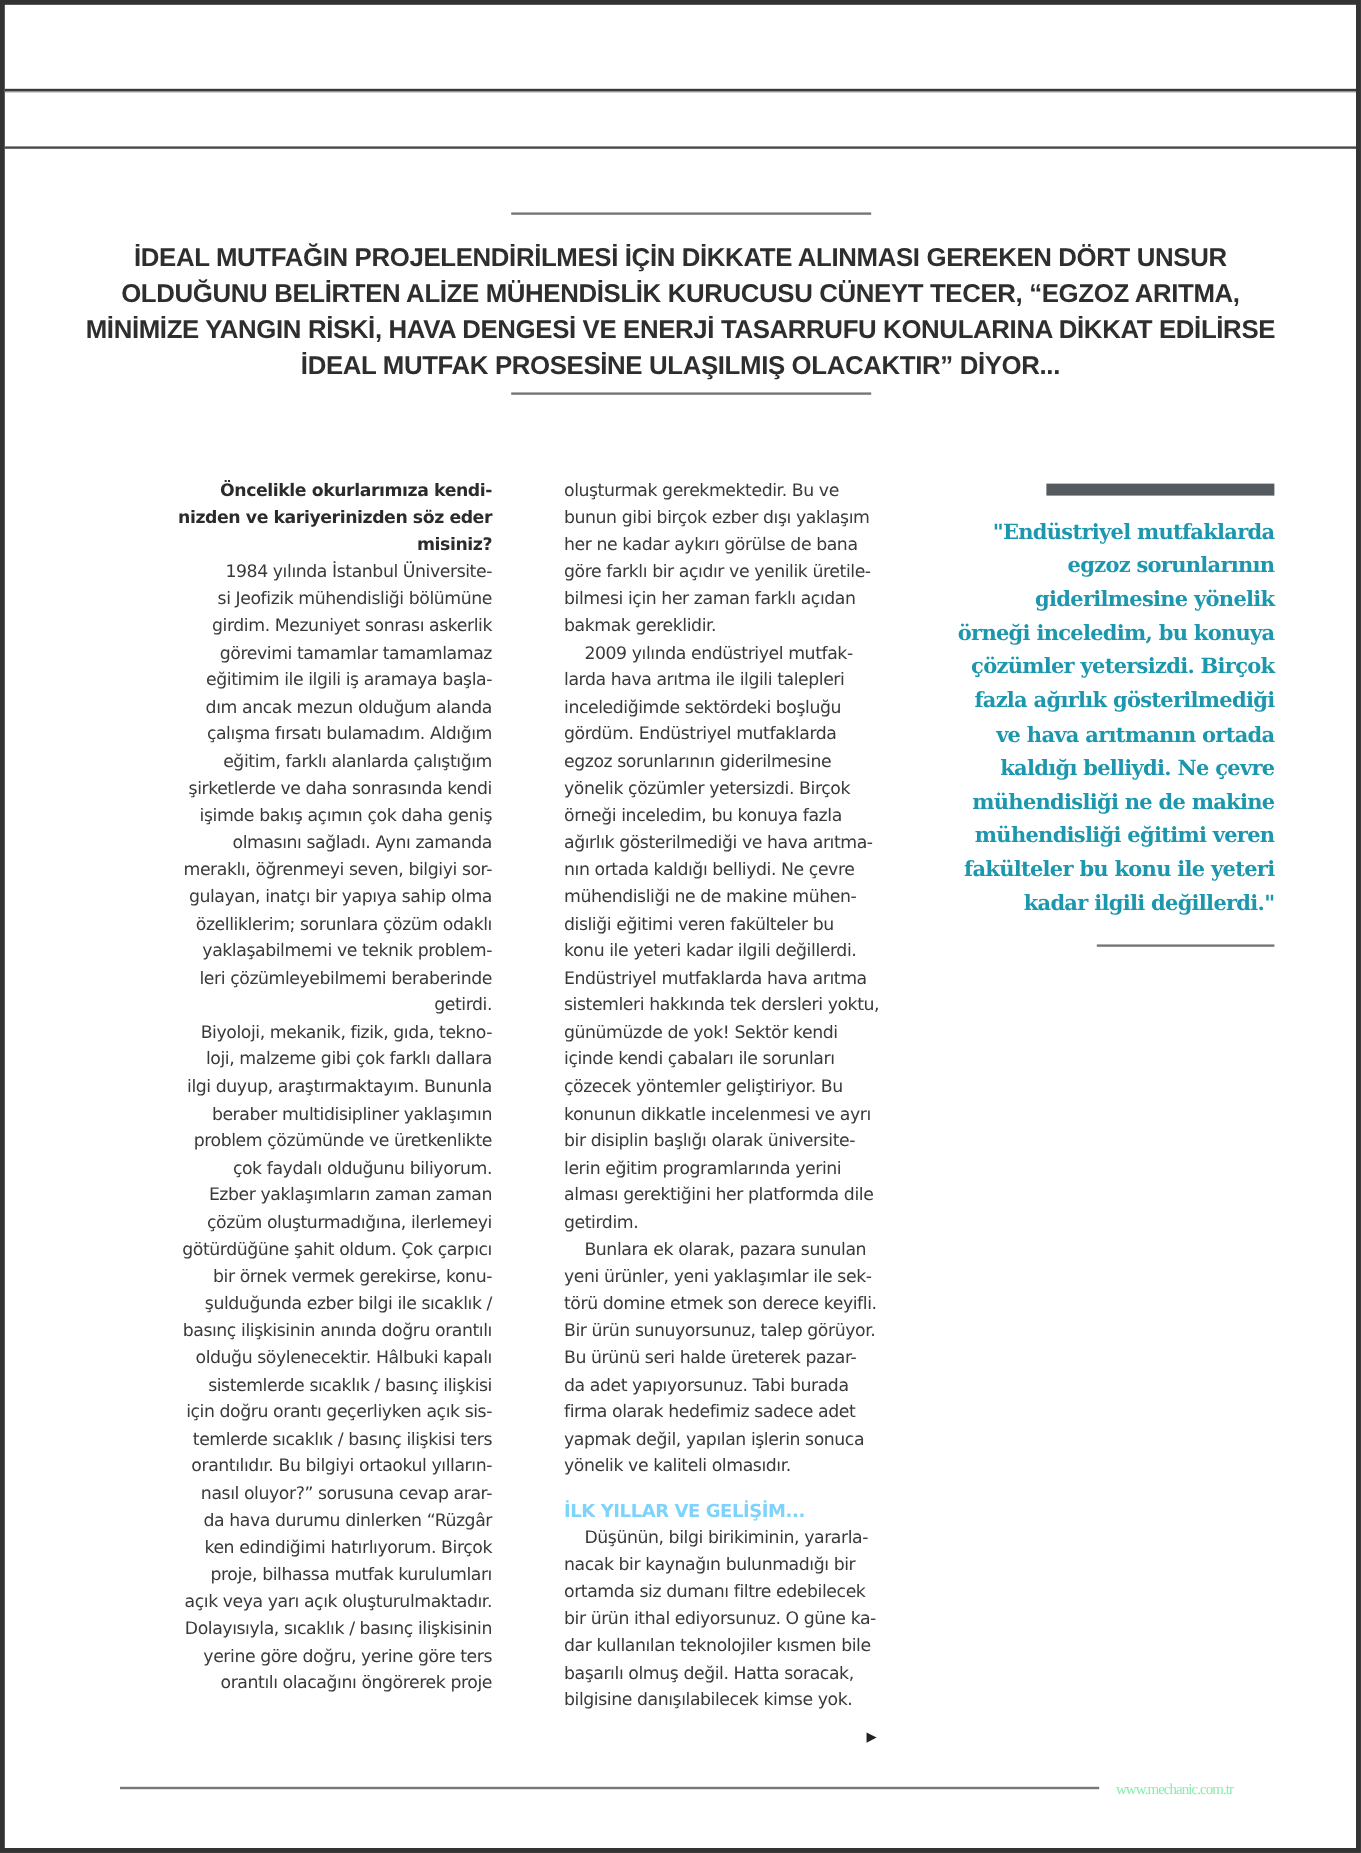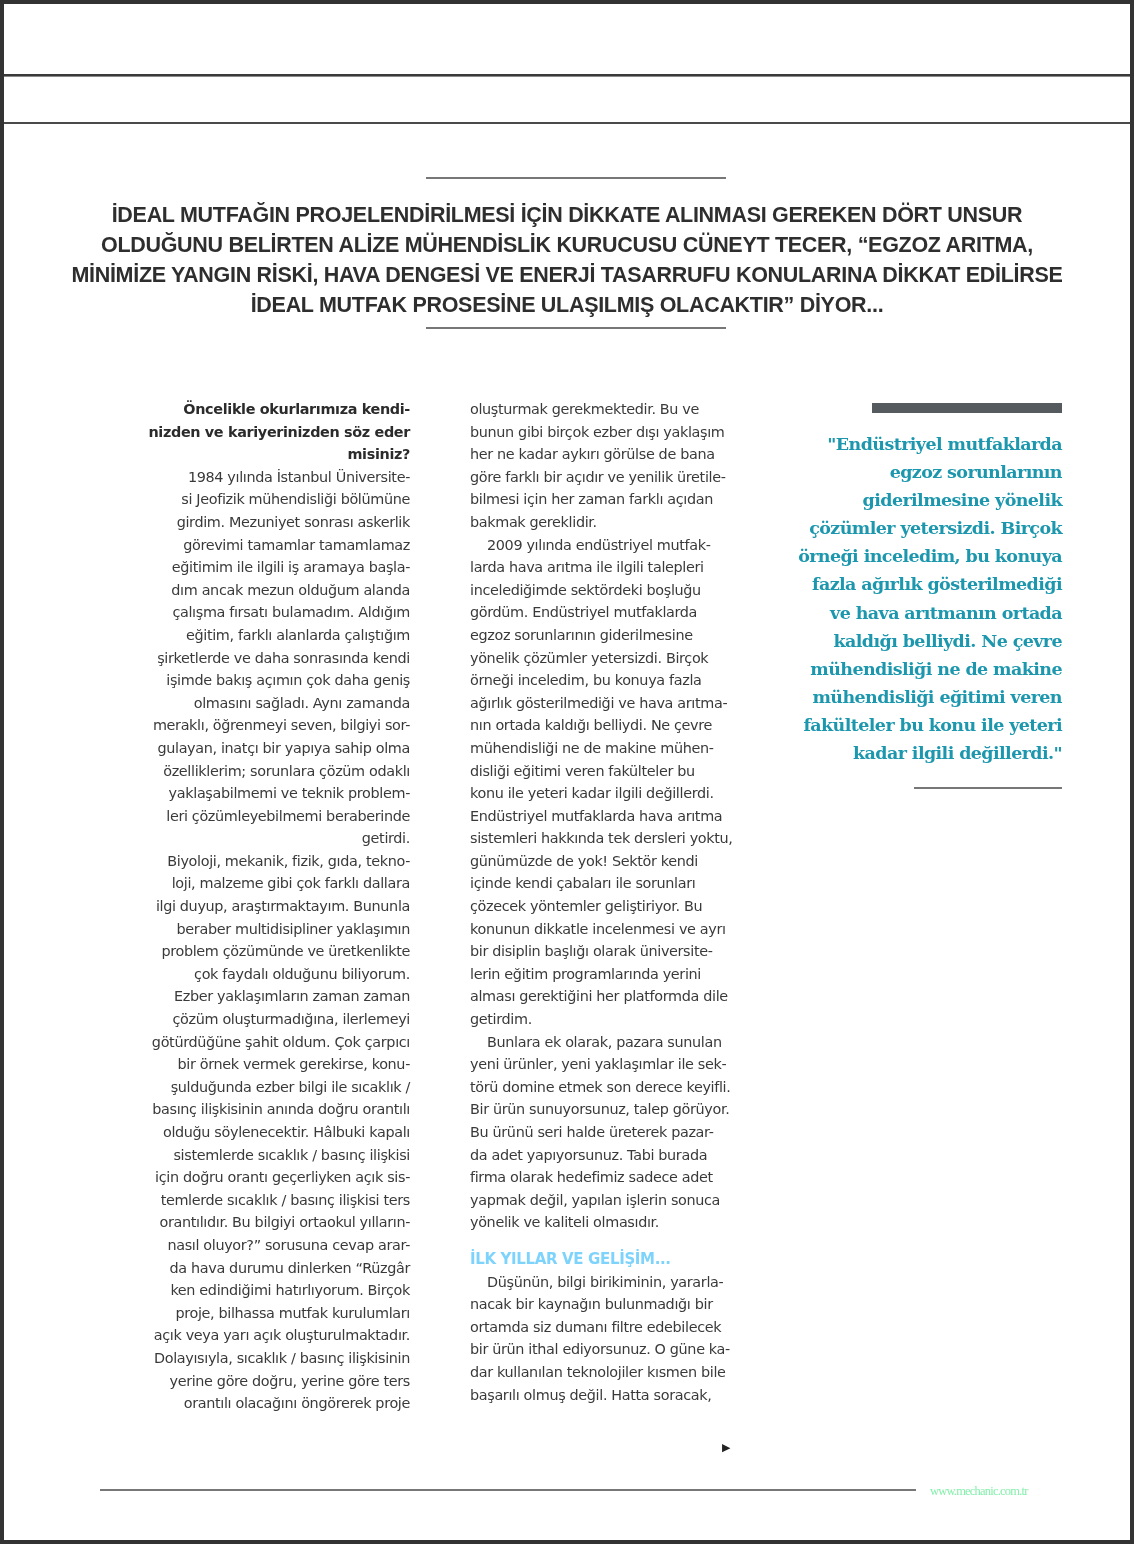--- a/index.html
+++ b/index.html
@@ -156,29 +156,30 @@
     <span class="line">yapmak değil, yapılan işlerin sonuca</span>
     <span class="line">yönelik ve kaliteli olmasıdır.</span>
     <span class="line" style="height: 14px;"></span>
     <span class="line h">İLK YILLAR VE GELİŞİM...</span>
     <span class="line ind">Düşünün, bilgi birikiminin, yararla-</span>
     <span class="line">nacak bir kaynağın bulunmadığı bir</span>
     <span class="line">ortamda siz dumanı filtre edebilecek</span>
     <span class="line">bir ürün ithal ediyorsunuz. O güne ka-</span>
     <span class="line">dar kullanılan teknolojiler kısmen bile</span>
     <span class="line">başarılı olmuş değil. Hatta soracak,</span>
+    <span class="line">bilgisine danışılabilecek kimse yok.</span>
   </div>
 
 <div class="pq-bar"></div>
 <div class="pq" id="pq" style="color: rgb(29, 151, 173);">
     <span>"Endüstriyel mutfaklarda</span>
     <span>egzoz sorunlarının</span>
     <span>giderilmesine yönelik</span>
+    <span>örneği inceledim, bu konuya</span>
     <span>çözümler yetersizdi. Birçok</span>
-    <span>örneği inceledim, bu konuya</span>
     <span>fazla ağırlık gösterilmediği</span>
     <span>ve hava arıtmanın ortada</span>
     <span>kaldığı belliydi. Ne çevre</span>
     <span>mühendisliği ne de makine</span>
     <span>mühendisliği eğitimi veren</span>
     <span>fakülteler bu konu ile yeteri</span>
     <span>kadar ilgili değillerdi."</span>
   </div>
 <div class="pq-rule"></div>
 

